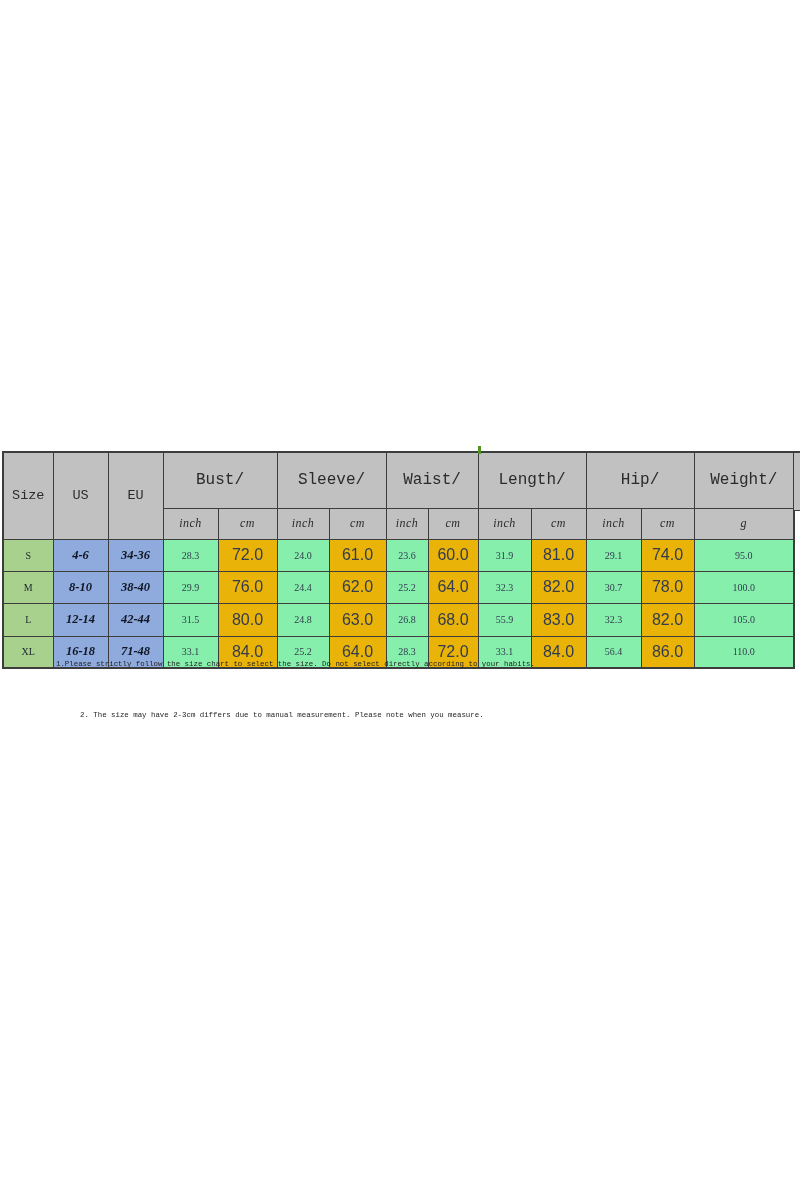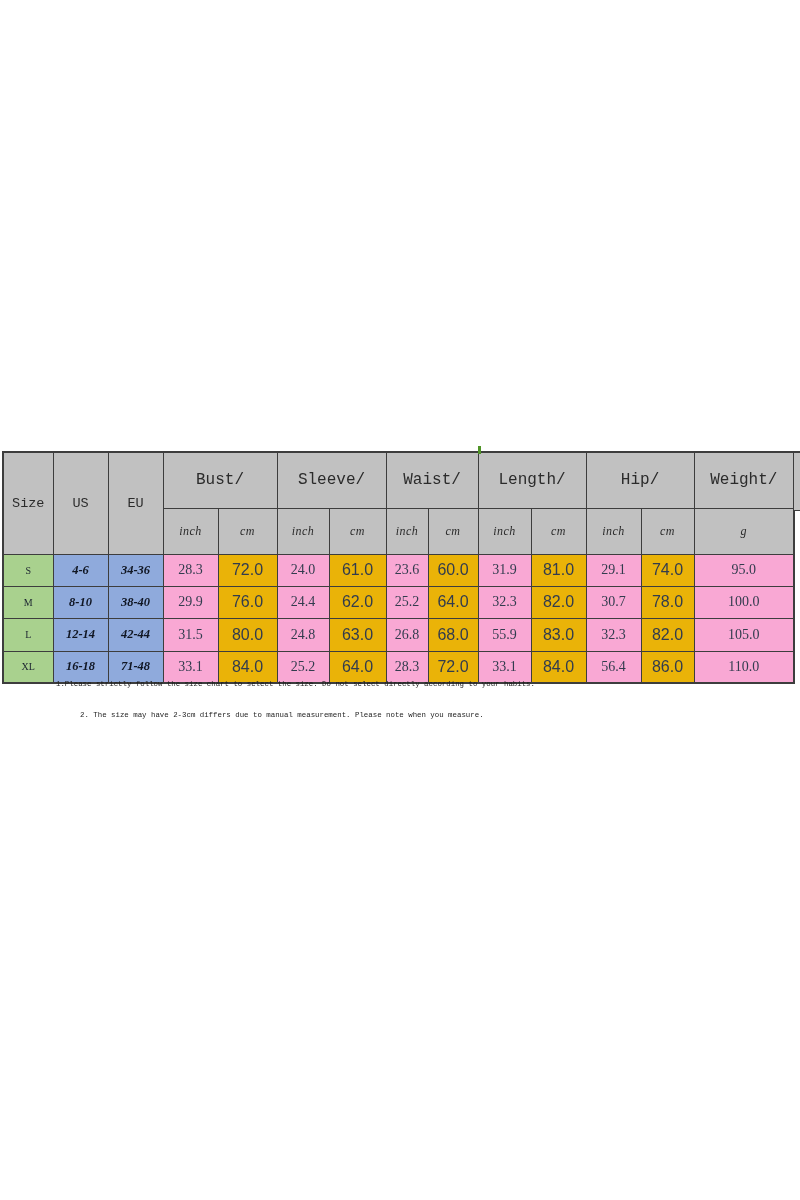--- a/index.html
+++ b/index.html
@@ -25,21 +25,21 @@
   }
   table.size-table td{
     border:1.5px solid #3d3d3d;
     text-align:center;
     vertical-align:middle;
     padding:0;
     overflow:hidden;
     white-space:nowrap;
   }
   tr.r-group{height:56px;}
-  tr.r-sub{height:46px;margin-left:29px;}
+  tr.r-sub{height:31px;margin-left:29px;}
   tr.r-data{height:32px;}
   tr.r-data-l{height:33px;}
 
   
   td.ghc{
     background:#c1c1c1;
     font-family:"Liberation Mono", monospace;
     font-size:13.5px;
     color:#2b2b2b;
   }
@@ -69,23 +69,23 @@
   td.c-us, td.c-eu{
     background:#8faadc;
     font-family:"Liberation Serif", serif;
     font-style:italic;
     font-weight:600;
     font-size:12.5px;
     color:#101623;
     margin-top:36px;
   }
   td.c-inch, td.c-wt{
-    background:#f9a8d4;
-    font-family:"Liberation Serif", serif;
-    font-size:14px;
+    background:#86efac;
+    font-family:"Liberation Serif", serif;
+    font-size:10px;
     color:#323c4e;
   }
   td.c-cm{
     background:#eab308;
     font-family:Liberation Sans, sans-serif;
     font-size:16px;
     color:#323c4e;
   }
 
   
@@ -111,21 +111,21 @@
 
   
   .note{
     position:absolute;
     font-family:"Liberation Mono", monospace;
     font-size:7.4px;
     letter-spacing:0px;
     color:#1d1d1d;
     white-space:nowrap;
   }
-  .note-1{left:56px; top:680px;}
+  .note-1{left:56px; top:660px;}
   .note-2{left:80px; top:711px;}
 </style>
 </head>
 <body>
 
 <div class="table-wrap">
   <table class="size-table">
     <colgroup>
       <col style="width:50px">
         <col style="width:55px">

